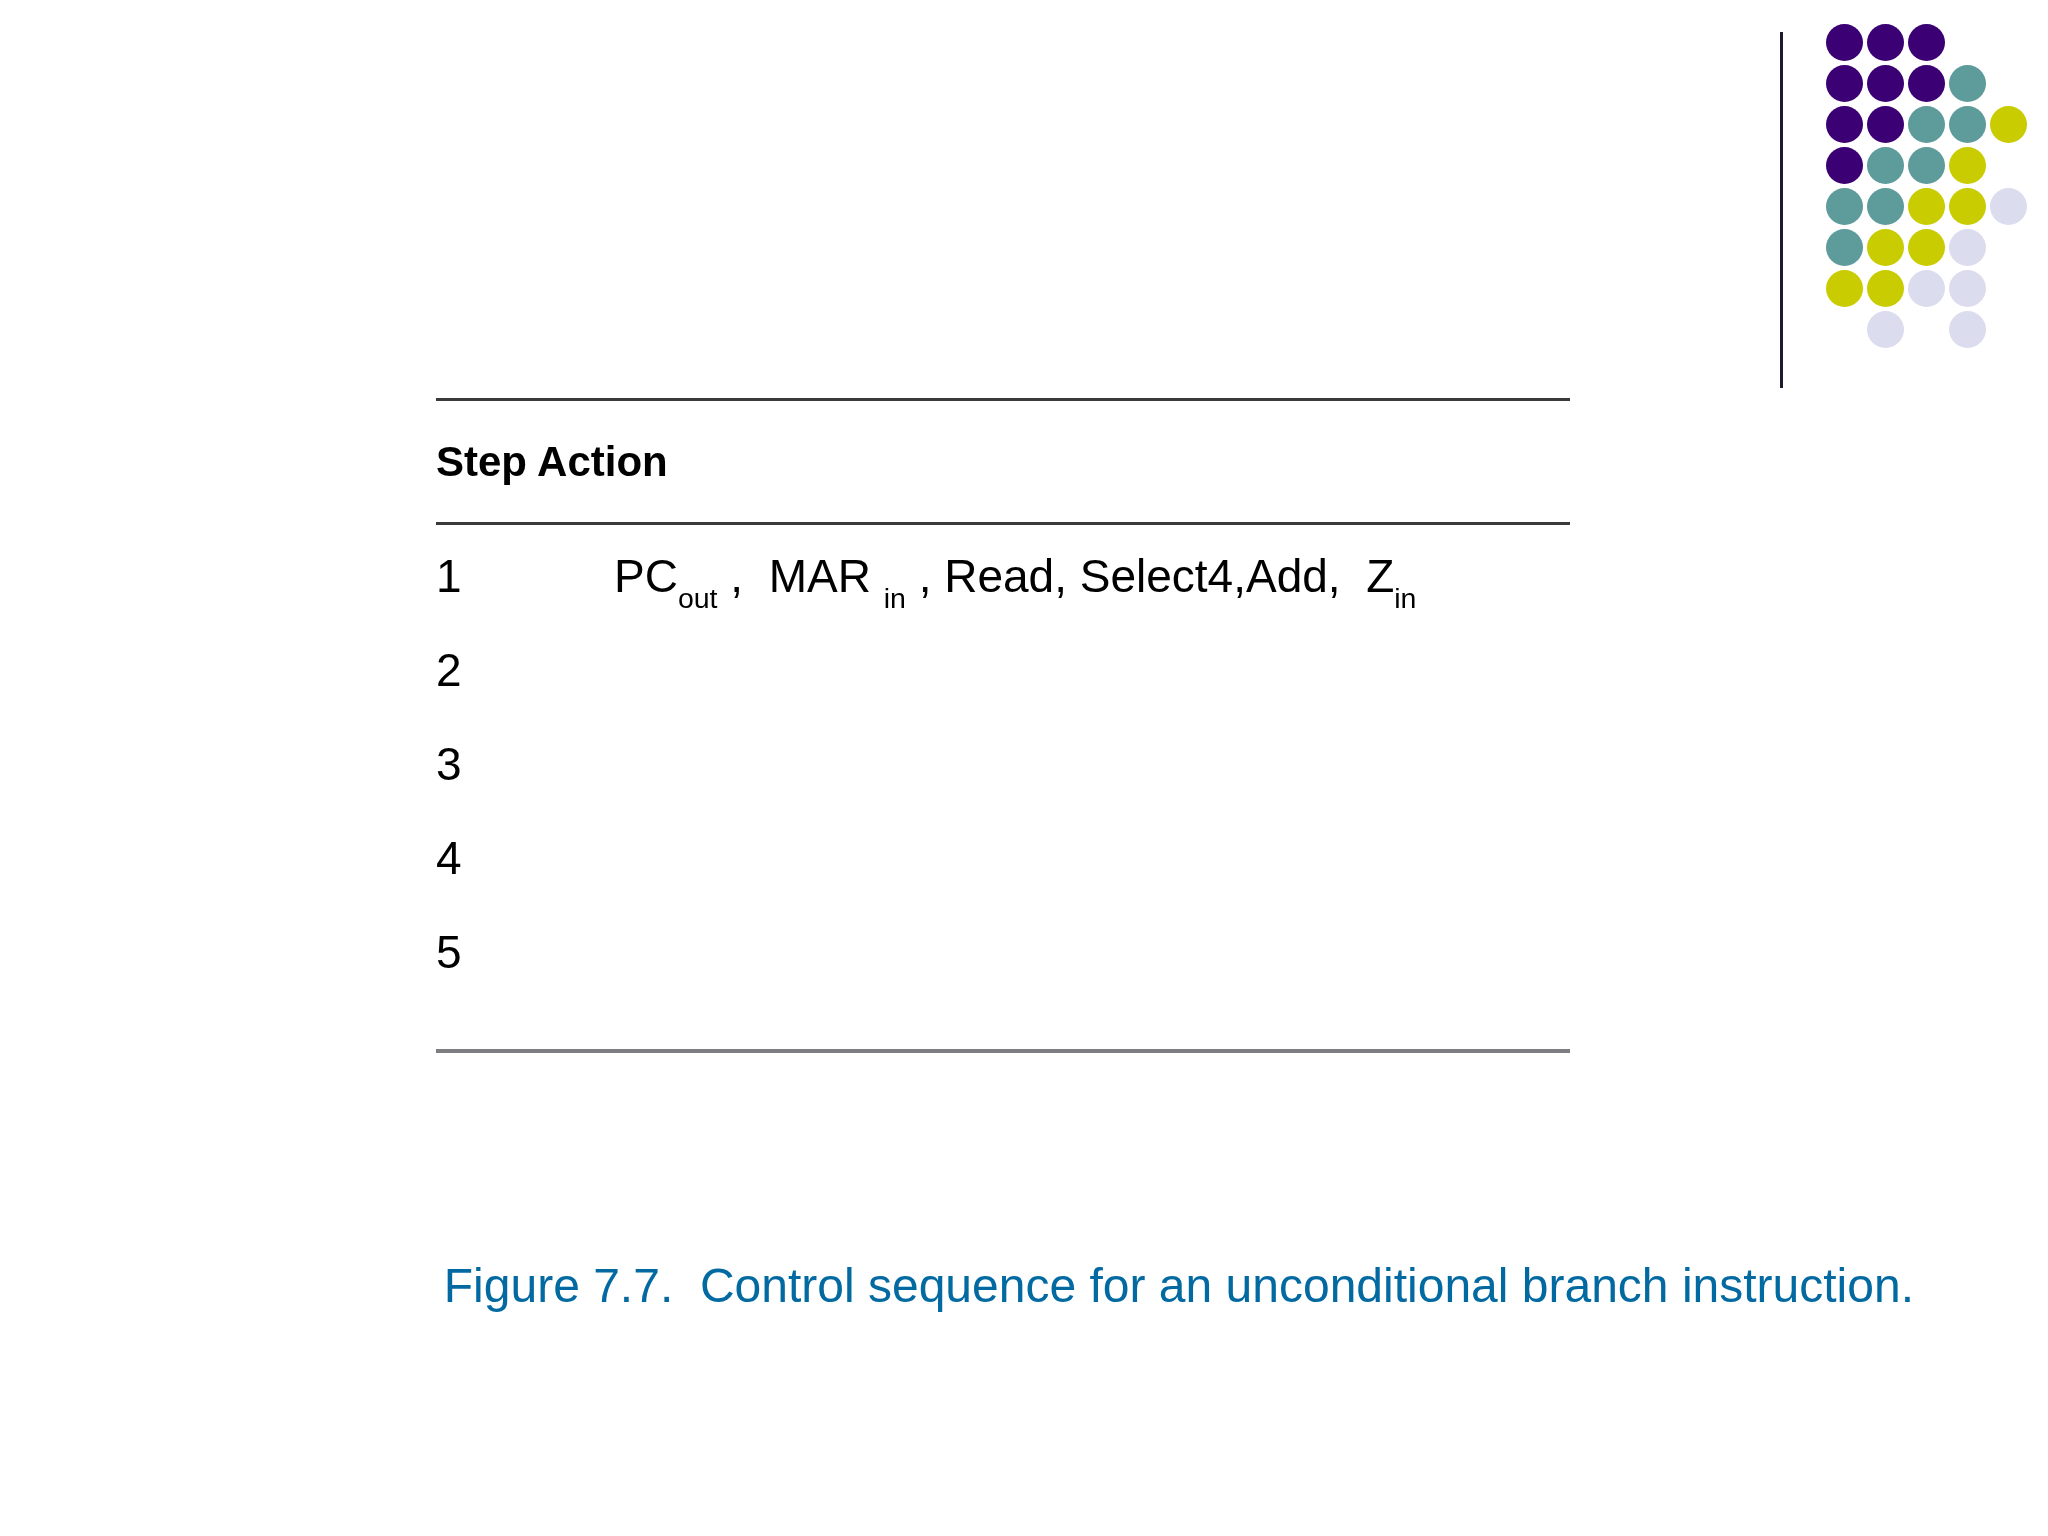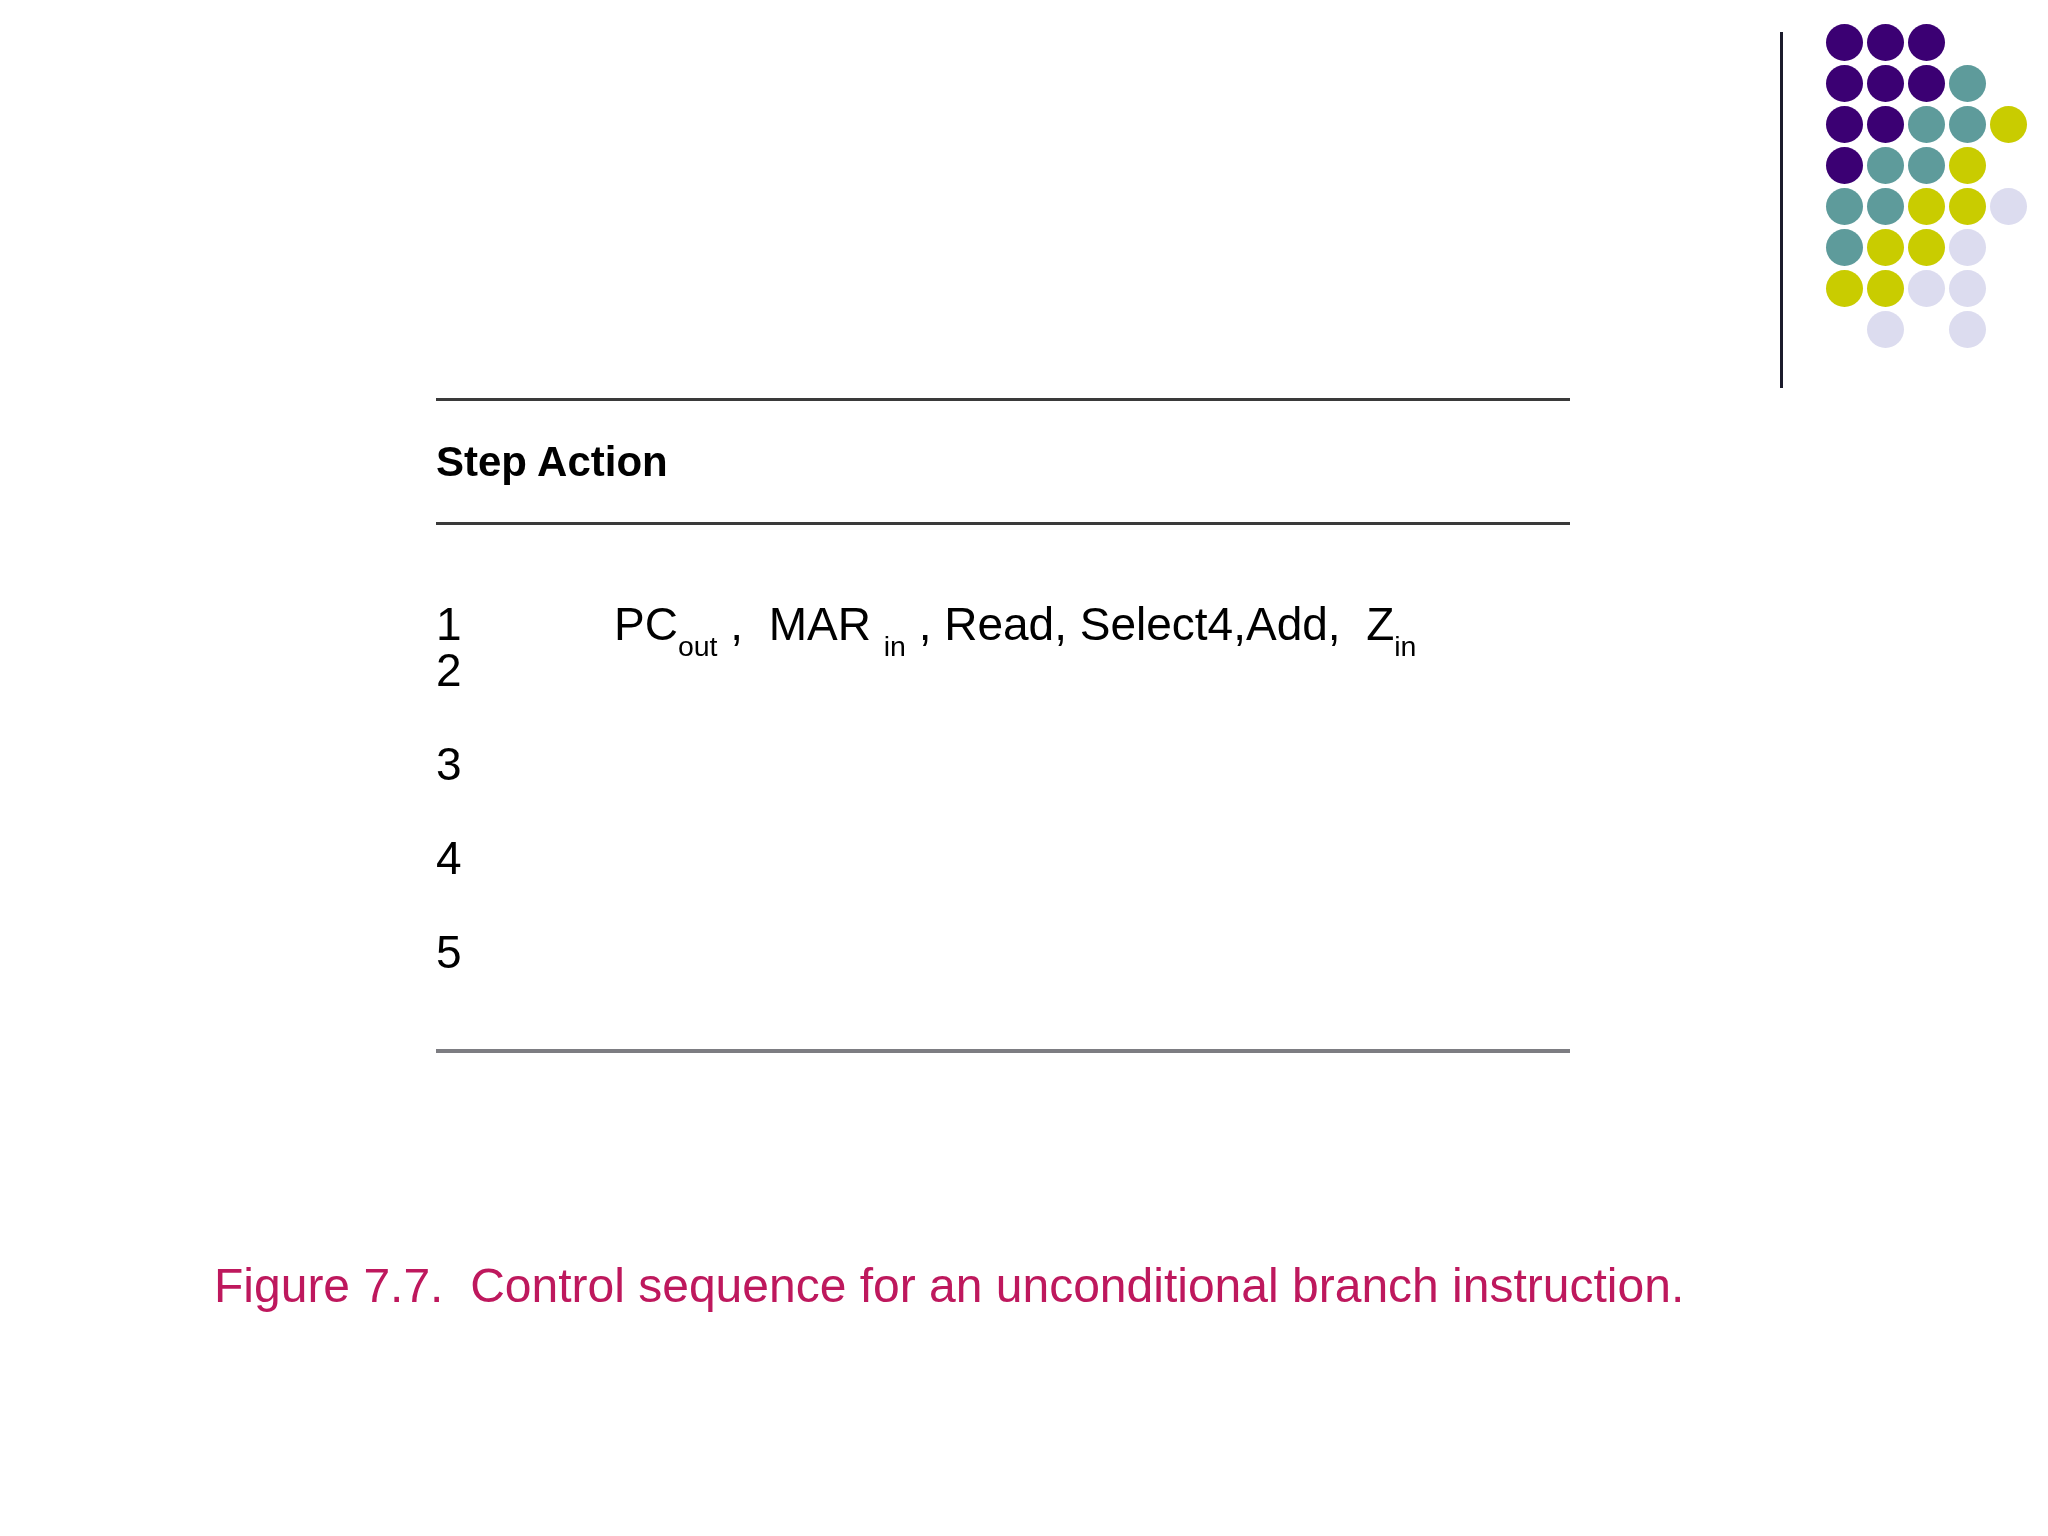--- a/index.html
+++ b/index.html
@@ -86,38 +86,38 @@
     font-size: 46px;
     color: #000000;
     height: 94px;
   }
   .row .step {
     width: 178px;
     flex: 0 0 178px;
   }
   .row .action {
     white-space: pre;
-    margin-top: 48px;
   }
   .sub {
     font-size: 0.62em;
     vertical-align: sub;
     position: relative;
     top: 0.22em;
   }
 
   
   #caption {
     position: absolute;
     left: 214px;
     top: 1258px;
     width: 1700px;
     font-size: 48px;
-    color: #be185d;
+    color: #0369a1;
     white-space: pre;
+    text-align: right;
   }
 </style>
 </head>
 <body>
 
 <div id="slide">
 
 
   <div id="logo-rule"></div>
   <div id="logo-dots">

